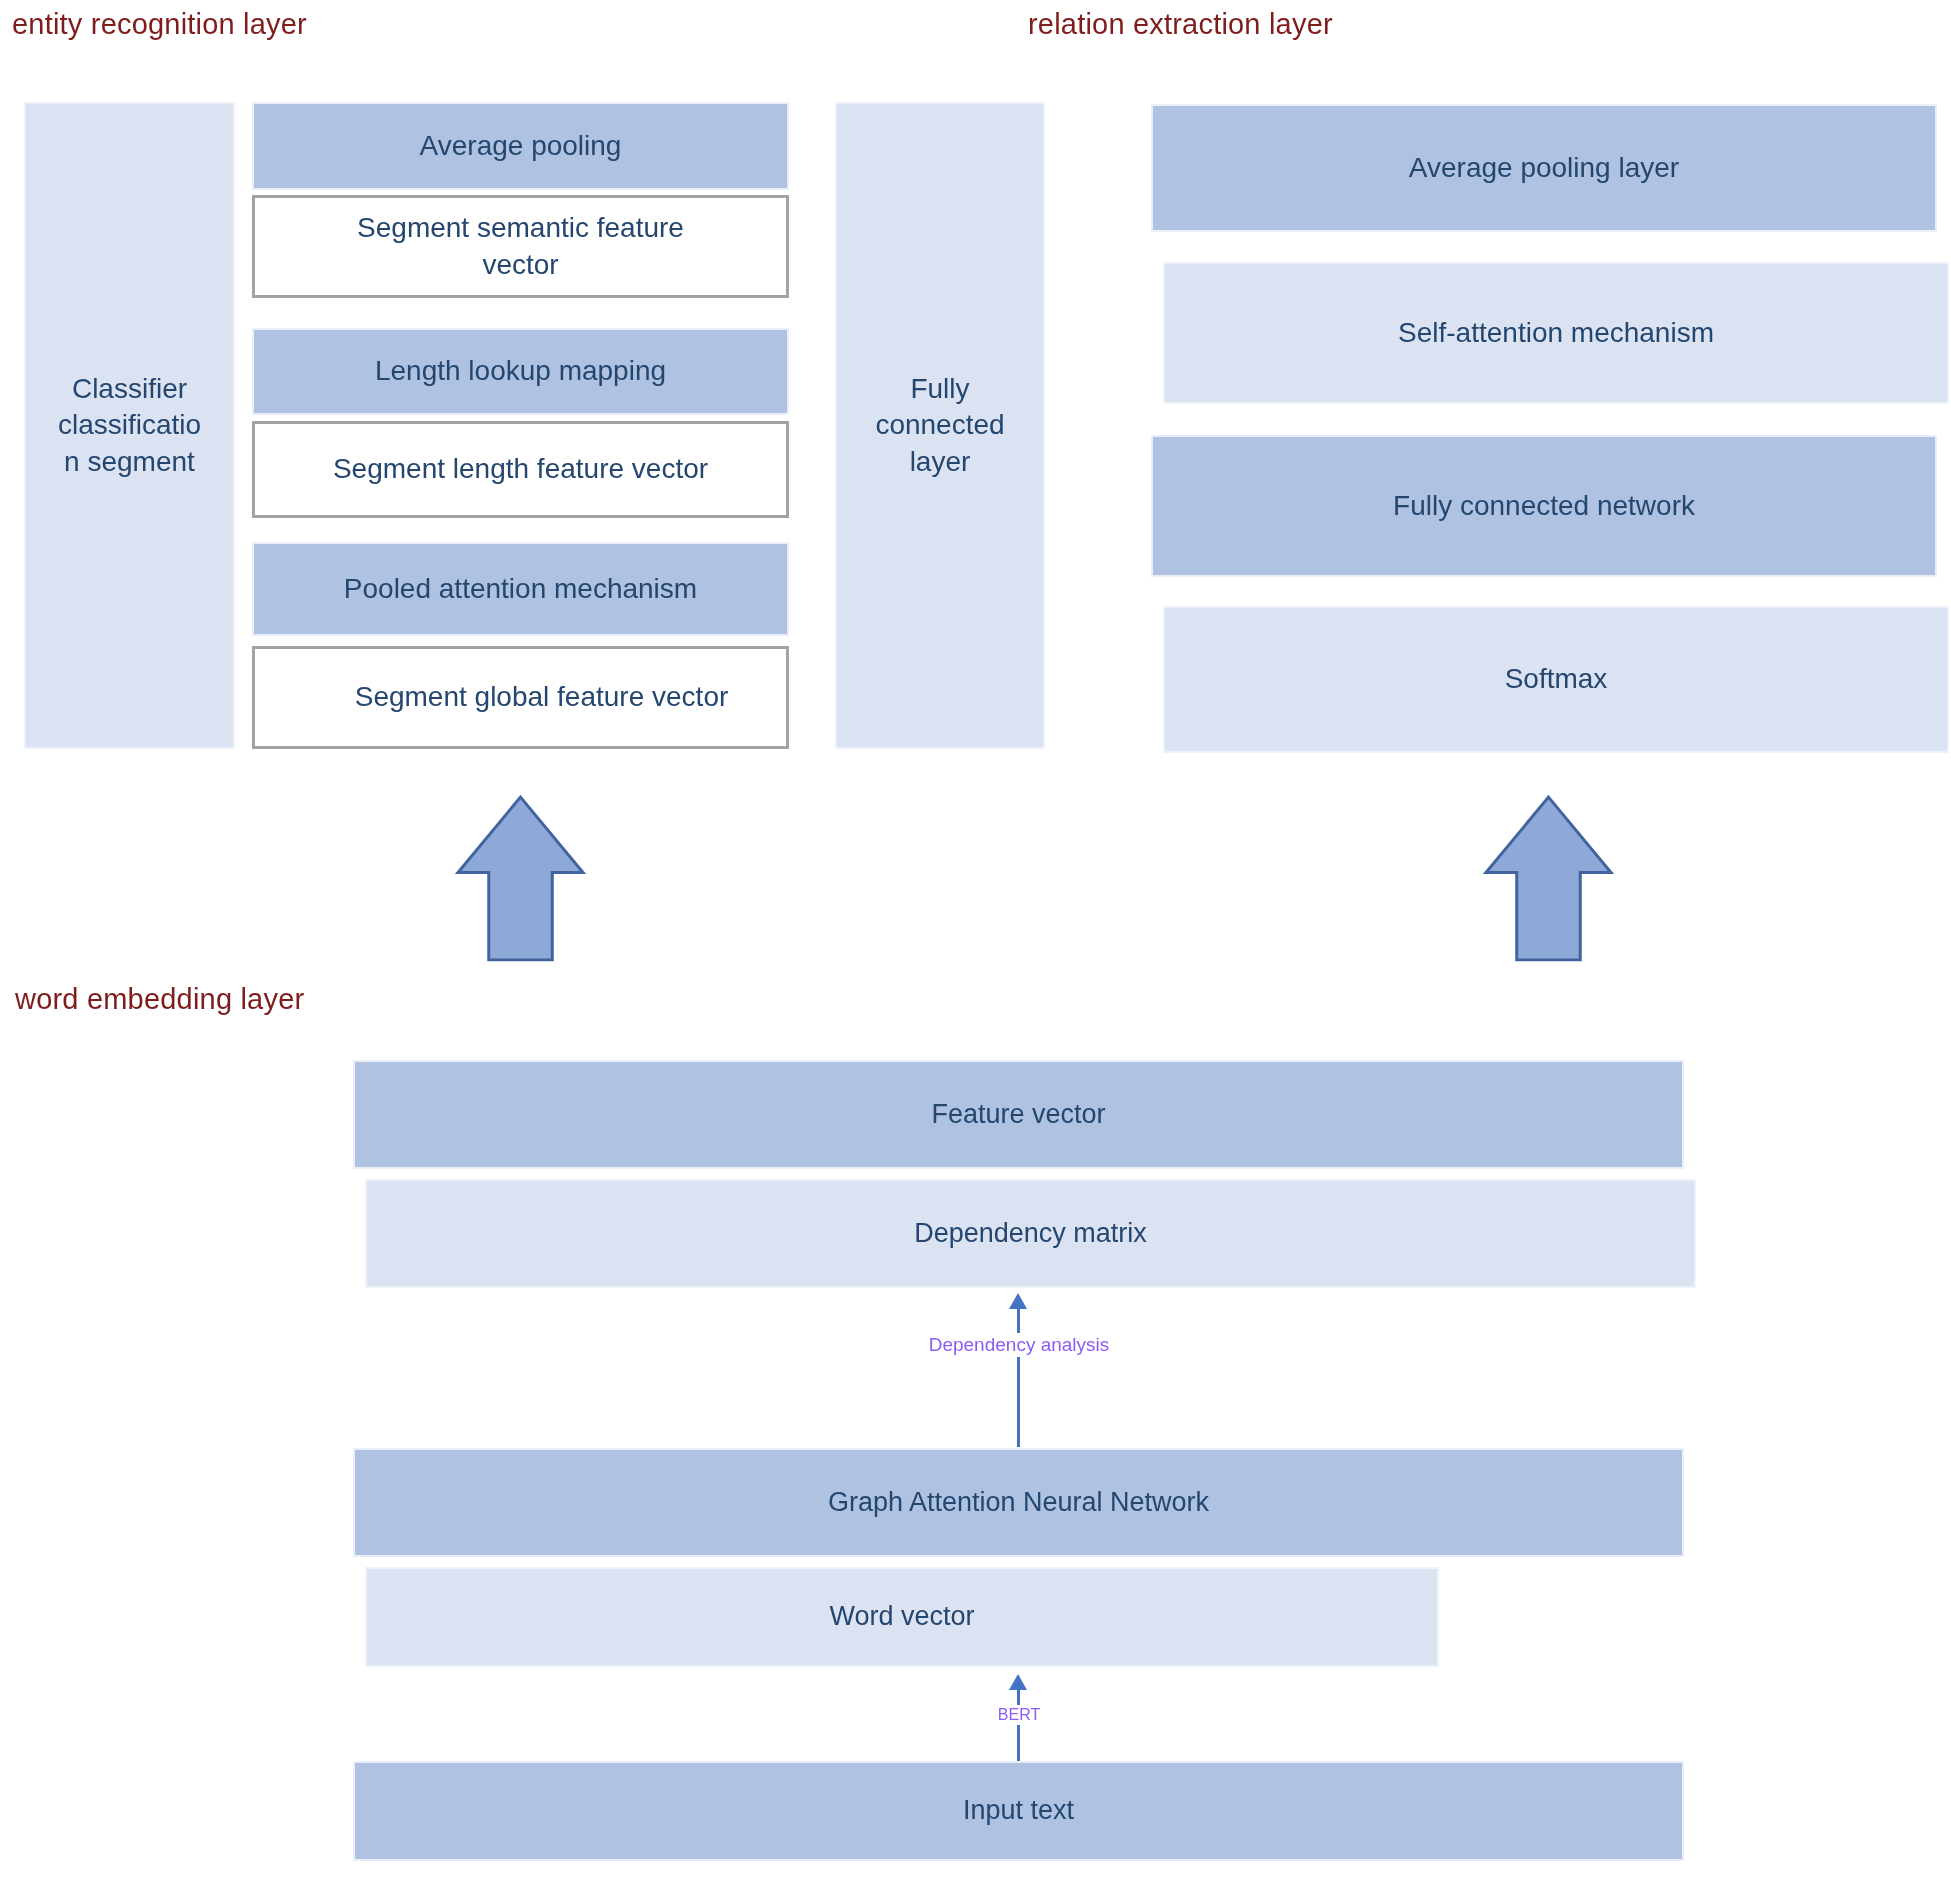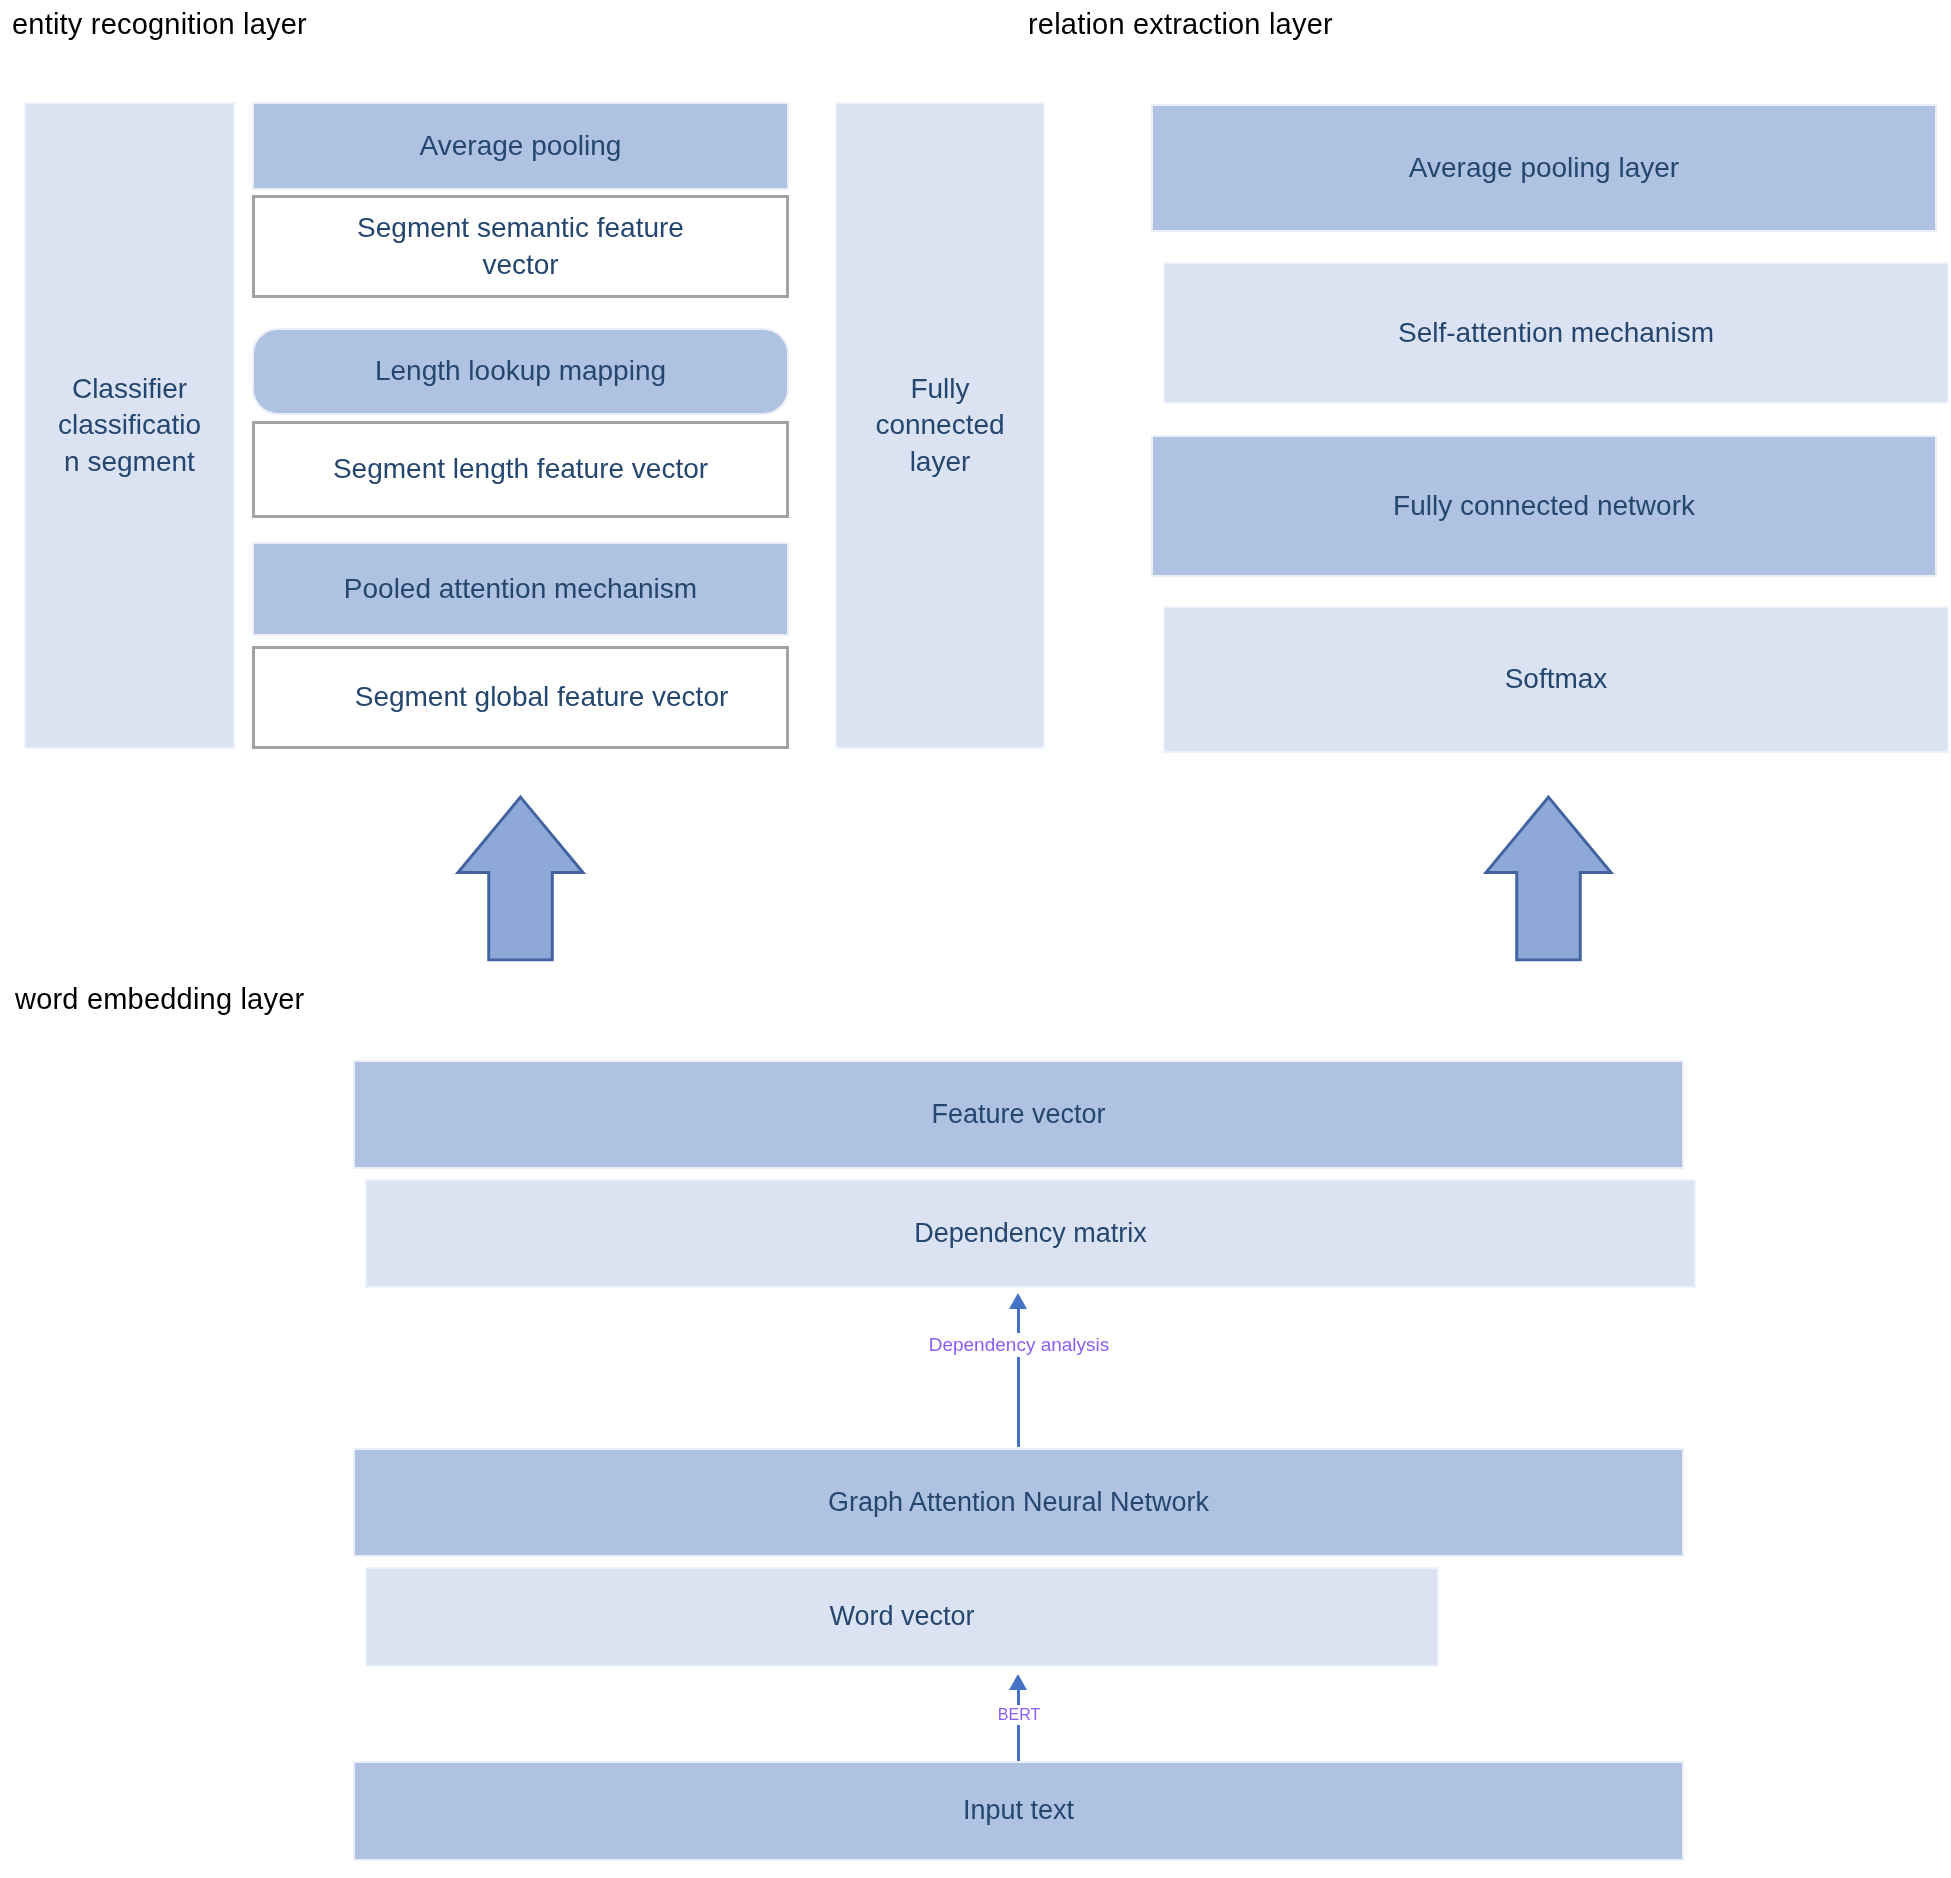--- a/index.html
+++ b/index.html
@@ -7,21 +7,21 @@
     position:relative;
     width:1951px;height:1879px;
     font-family:"Liberation Sans", sans-serif;
     color:#1f3864;
     overflow:hidden;
   }
   .title{
     position:absolute;
     font-size:29px;
     letter-spacing:0.2px;
-    color:#000000;
+    color:#7f1d1d;
     white-space:nowrap;
   }
   .box{
     position:absolute;
     display:flex;
     align-items:center;
     justify-content:center;
     text-align:center;
     font-size:28px;
     color:#24466f;
@@ -68,21 +68,21 @@
 
 <div class="box solid-light" style="left:12px;top:102px;width:211px;height:647px;">Classifier
 classificatio
 n segment</div>
 
 <div class="box solid-dark" style="left:252px;top:102px;width:537px;height:88px;">Average pooling</div>
 
 <div class="box outlined" style="left:252px;top:195px;width:537px;height:103px;">Segment semantic feature
 vector</div>
 
-<div class="box solid-dark" style="left:252px;top:328px;width:537px;height:87px;border-radius:26px;">Length lookup mapping</div>
+<div class="box solid-dark" style="left:252px;top:328px;width:537px;height:87px;">Length lookup mapping</div>
 
 <div class="box outlined" style="left:252px;top:421px;width:537px;height:97px;">Segment length feature vector</div>
 
 <div class="box solid-dark" style="left:252px;top:542px;width:537px;height:94px;">Pooled attention mechanism</div>
 
 <div class="box outlined" style="left:252px;top:646px;width:537px;height:103px;padding-left:42px;">Segment global feature vector</div>
 
 <div class="box solid-light" style="left:823px;top:102px;width:210px;height:647px;">Fully
 connected
 layer</div>

